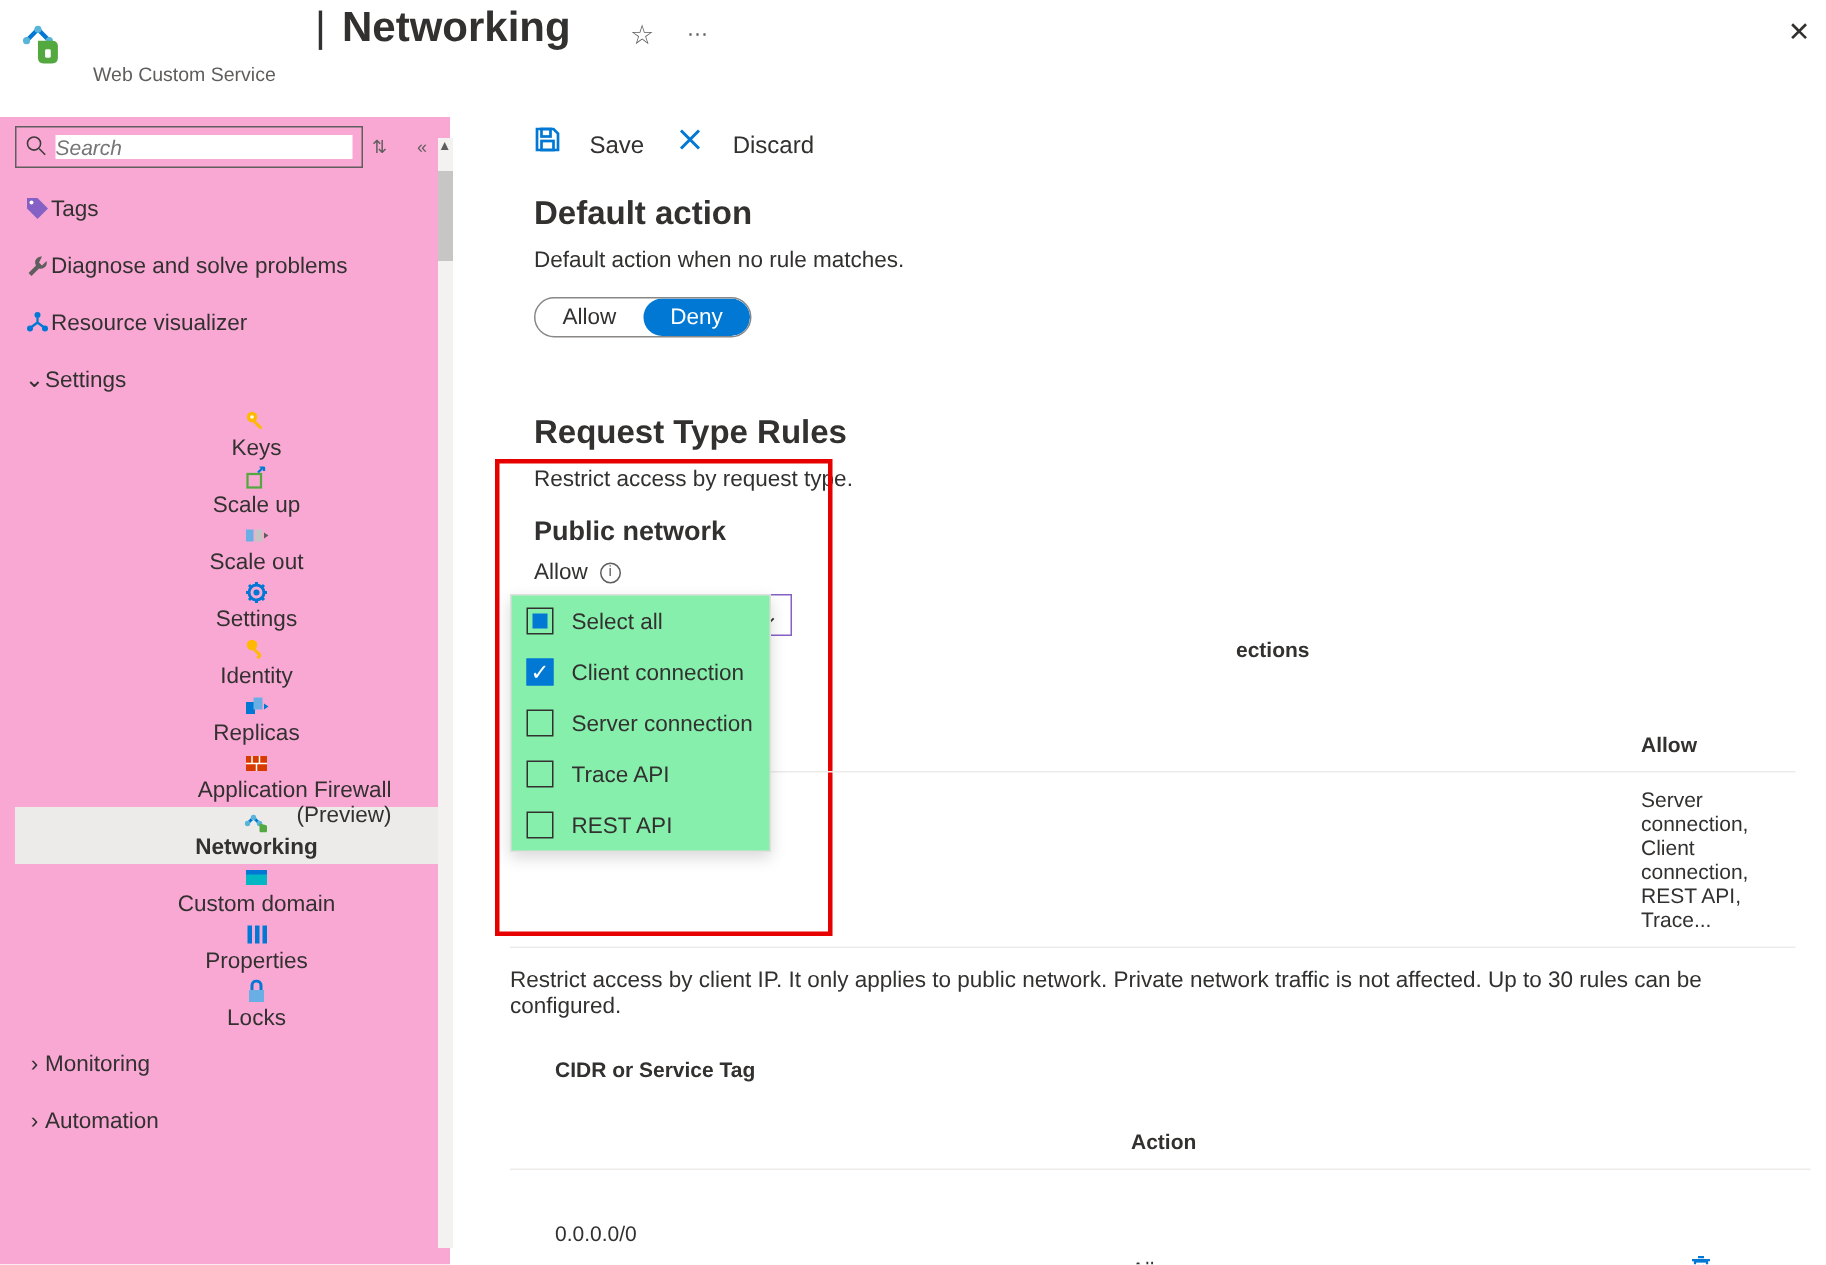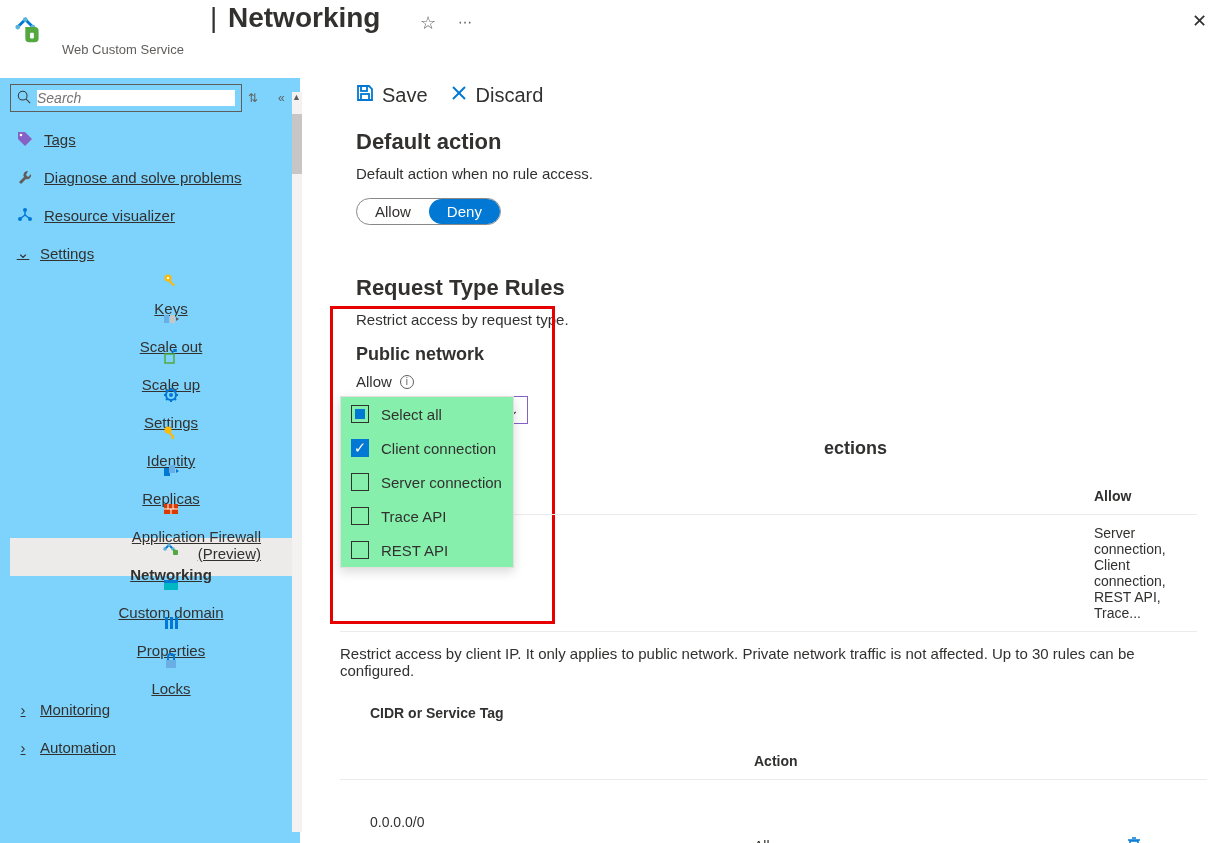--- a/index.html
+++ b/index.html
@@ -6,59 +6,59 @@
 body { font-family: "Segoe UI", sans-serif; font-size: 14px; color: #323130; background: #fff; width: 1217px; height: 843px; overflow: hidden; position: relative; }
 .header { display: flex; align-items: flex-start; padding: 10px 20px 0 12px; position: relative; }
 .header-icon { width: 38px; height: 38px; margin-right: 10px; flex-shrink:0; }
 .pipe { font-size: 28px; color:#323130; font-weight:300; margin-left:160px; position:absolute; left:50px; top:2px;}
 .page-title { font-size: 28px; font-weight: 600; position:absolute; left:228px; top:2px; }
 .subtitle { font-size: 13px; color: #605e5c; position:absolute; left:62px; top:42px; }
 .close-x { position:absolute; right:10px; top:10px; font-size:18px; color:#323130; cursor:pointer; }
 .star-icon { position:absolute; left:420px; top:12px; color:#605e5c; font-size:18px;}
 .ellipsis-icon { position:absolute; left:458px; top:14px; color:#605e5c; font-size:14px;}
 .layout { display: flex; position: absolute; top: 78px; left: 0; right: 0; bottom: 0; }
-.sidebar { width: 300px; background: #7dd3fc; position:relative; padding-left:10px;}
+.sidebar { width: 300px; background: #f9a8d4; position:relative; padding-left:10px;}
 .search-wrap { display:flex; align-items:center; gap:6px; margin:6px 0 8px 0; }
 .search-box { display:flex; align-items:center; border:1px solid #605e5c; width:232px; height:28px; padding:0 6px; }
 .search-box input { border:none; outline:none; flex:1; font-size:14px; color:#605e5c; font-style:italic; }
 .search-icon { color:#3b3a39; font-size:14px; margin-right:6px; }
 .expand-icon, .collapse-icon { color:#605e5c; font-size:12px; }
-.nav-item { display:flex; align-items:center; gap:10px; height:38px; padding-left:6px; cursor:pointer; font-size:15px;text-decoration:underline; }
+.nav-item { display:flex; align-items:center; height:38px; padding-left:6px; cursor:pointer; font-size:15px; }
 .nav-item.sub { padding-left:32px;flex-direction:column; }
 .nav-item.selected { background:#edebe9; font-weight:600; }
 .nav-item .icon { width:18px; height:18px; display:flex; align-items:center; justify-content:center; flex-shrink:0; }
 .nav-chevron { width:14px; text-align:center; color:#323130; }
 .nav-group-label { font-size:15px; }
 .scrollbar-hint { position:absolute; right:-2px; top:36px; width:10px; height:60px; background:#c8c6c4; }
 .scrolltrack { position:absolute; right:-2px; top:14px; width:10px; height:740px; background:#f3f2f1;}
 .scrollarrow-up { position:absolute; right:-1px; top:14px; font-size:9px; color:#605e5c;}
 .content { flex:1; padding: 6px 20px 0 56px; position:relative; overflow:hidden; }
 .toolbar { display:flex; align-items:center; gap:22px; margin-bottom:22px; }
-.toolbar-btn { display:flex; align-items:flex-end; gap:8px; cursor:pointer; font-size:20px; }
+.toolbar-btn { display:flex; align-items:flex-end; gap:19px; cursor:pointer; font-size:16px; }
 .icon-blue { color:#0078d4; }
 .h1 { font-size:22px; font-weight:700; margin-bottom:10px; }
 .h2 { font-size:18px; font-weight:700; margin-bottom:8px; }
 .desc { font-size:15px; color:#323130; margin-bottom:16px; }
 .toggle-group { display:inline-flex; border:1px solid #8a8886; border-radius:16px; overflow:hidden; margin-bottom:28px; }
 .toggle-group span { padding:4px 18px; font-size:15px; cursor:pointer; }
 .toggle-group .active { background:#0078d4; color:#fff; border-radius:14px; }
 .section { margin-bottom:22px; }
 .highlight-box { border:3px solid #e60000; position:absolute; left:30px; top:228px; width:225px; height:318px; pointer-events:none; }
 .allow-label { font-size:15px; display:flex; align-items:center; gap:8px; margin-bottom:6px; }
 .info-circle { width:14px; height:14px; border:1px solid #605e5c; border-radius:50%; display:inline-flex; align-items:center; justify-content:center; font-size:10px; color:#605e5c; }
 .dropdown { border:1px solid #8a8886; width:172px; height:28px; display:flex; align-items:center; justify-content:space-between; padding:0 8px; font-size:14px; cursor:pointer; background:#fff; position:relative;}
 .dropdown.open { border-color:#8661c5; }
 .dropdown-list { position:absolute; top:318px; left:40px; width:174px; background:#86efac; box-shadow:0 4px 10px rgba(0,0,0,0.15); border:1px solid #e1dfdd; z-index:10; }
 .dropdown-item { display:flex; align-items:center; gap:12px; padding:8px 10px; font-size:15px; cursor:pointer; }
 .chk { width:18px; height:18px; border:1px solid #323130; display:flex; align-items:center; justify-content:center; flex-shrink:0;}
 .chk.checked { background:#0078d4; border-color:#0078d4; color:#fff; }
 .chk.partial::after { content:""; width:10px; height:10px; background:#0078d4; }
 .trash { color:#0078d4; }
 .dots { color:#323130; font-weight:bold; letter-spacing:2px;}
-.hidden-section-title { position:absolute; left:524px; top:360px; font-size:18px; font-weight:700;}
+.hidden-section-title { position:absolute; left:524px; top:347px; font-size:14px; font-weight:700;}
 .pe-table-wrap { position:absolute; top:400px; left:40px; right:20px;}
 .pe-head { display:flex; border-bottom:1px solid #edebe9; padding:10px 0 10px 0; font-weight:600;}
 .pe-row { display:flex; border-bottom:1px solid #edebe9; padding:10px 0;}
 .pe-c1 { width:754px; padding-left:0;}
 .pe-c2 { flex:1;}
 .acr-section { position:absolute; top:567px; left:40px; right:10px;}
 .ip-table-head { display:flex; border-bottom:1px solid #edebe9; padding:10px 30px; font-weight:600;}
 .ip-c1 { width:384px;}
 .ip-c2 { flex:1;margin-top:48px;}
 .ip-row { display:flex; align-items:center; border-bottom:1px solid #edebe9; padding:8px 30px;}
@@ -144,35 +144,35 @@
             <circle cx="5" cy="5" r="3.5" fill="#ffb900"></circle>
             <circle cx="5" cy="5" r="1.2" fill="#fff"></circle>
             <rect x="7" y="7" width="7" height="2" fill="#ffb900" transform="rotate(45 7 7)"></rect>
           </svg>
         </span>
       <span>Keys</span>
     </div>
     <div class="nav-item sub">
       <span class="icon">
           <svg width="16" height="16" viewBox="0 0 16 16">
+            <rect x="2" y="5" width="9" height="9" fill="none" stroke="#53a93f" stroke-width="1.5"></rect>
+            <path d="M9 4 L13 0 M13 0 L10 0 M13 0 L13 3" stroke="#0078d4" stroke-width="1.5" fill="none"></path>
+          </svg>
+        </span>
+      <span>Scale up</span>
+    </div>
+    <div class="nav-item sub">
+      <span class="icon">
+          <svg width="16" height="16" viewBox="0 0 16 16">
             <rect x="1" y="4" width="5" height="8" fill="#69afe5"></rect>
             <rect x="7" y="4" width="5" height="8" fill="#c8c6c4"></rect>
             <path d="M13 6 L16 8 L13 10" fill="#605e5c"></path>
           </svg>
         </span>
       <span>Scale out</span>
-    </div>
-    <div class="nav-item sub">
-      <span class="icon">
-          <svg width="16" height="16" viewBox="0 0 16 16">
-            <rect x="2" y="5" width="9" height="9" fill="none" stroke="#53a93f" stroke-width="1.5"></rect>
-            <path d="M9 4 L13 0 M13 0 L10 0 M13 0 L13 3" stroke="#0078d4" stroke-width="1.5" fill="none"></path>
-          </svg>
-        </span>
-      <span>Scale up</span>
     </div>
     <div class="nav-item sub">
       <span class="icon">
           <svg width="16" height="16" viewBox="0 0 16 16">
             <circle cx="8" cy="8" r="5" fill="none" stroke="#0078d4" stroke-width="2"></circle>
             <circle cx="8" cy="8" r="2" fill="#0078d4"></circle>
             <path d="M8 1 L8 3 M8 13 L8 15 M1 8 L3 8 M13 8 L15 8 M3 3 L4.5 4.5 M11.5 11.5 L13 13 M3 13 L4.5 11.5 M11.5 4.5 L13 3" stroke="#0078d4" stroke-width="2"></path>
           </svg>
         </span>
       <span>Settings</span>
@@ -273,21 +273,21 @@
         <span class="icon-blue"><svg width="18" height="18" viewBox="0 0 18 18">
               <line x1="3" y1="3" x2="15" y2="15" stroke="#0078d4" stroke-width="2"></line>
               <line x1="15" y1="3" x2="3" y2="15" stroke="#0078d4" stroke-width="2"></line>
             </svg></span>
         <span>Discard</span>
       </div>
     </div>
 
     <div class="section">
       <div class="h1">Default action</div>
-      <div class="desc">Default action when no rule access.</div>
+      <div class="desc">Default action when no rule matches.</div>
       <div class="toggle-group">
         <span>Allow</span>
         <span class="active">Deny</span>
       </div>
     </div>
 
     <div class="section">
       <div class="h1">Request Type Rules</div>
       <div class="desc">Restrict access by request type.</div>
       <div class="h2">Public network</div>

